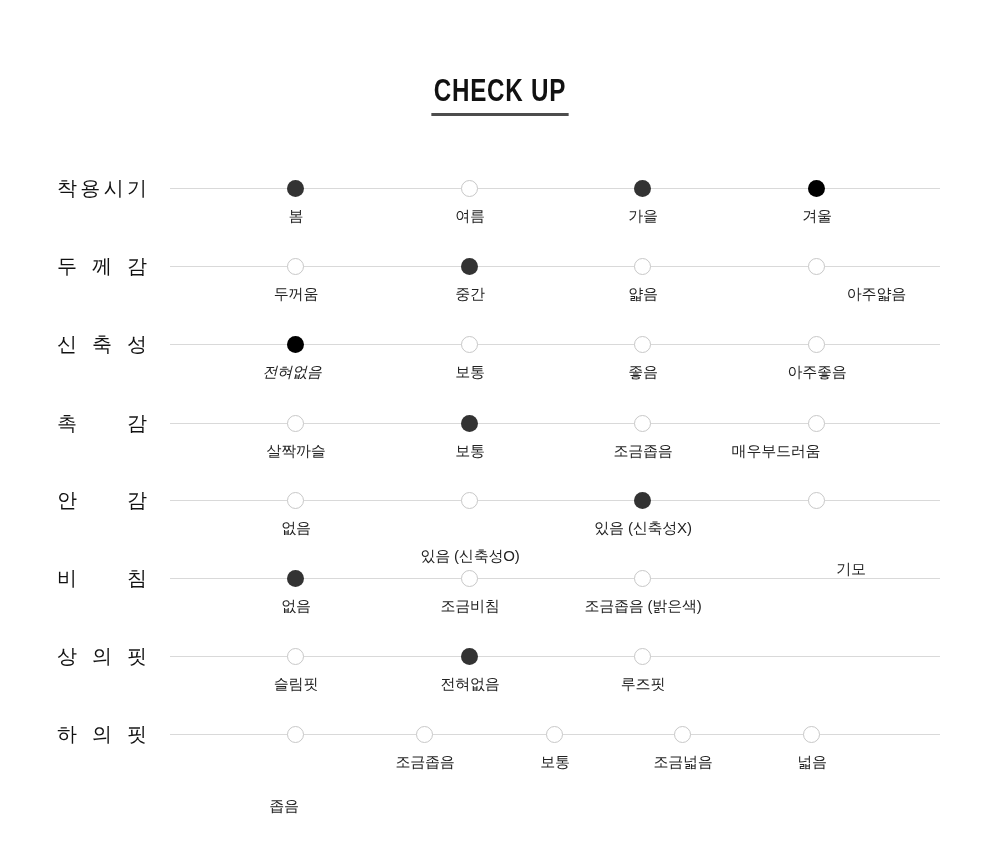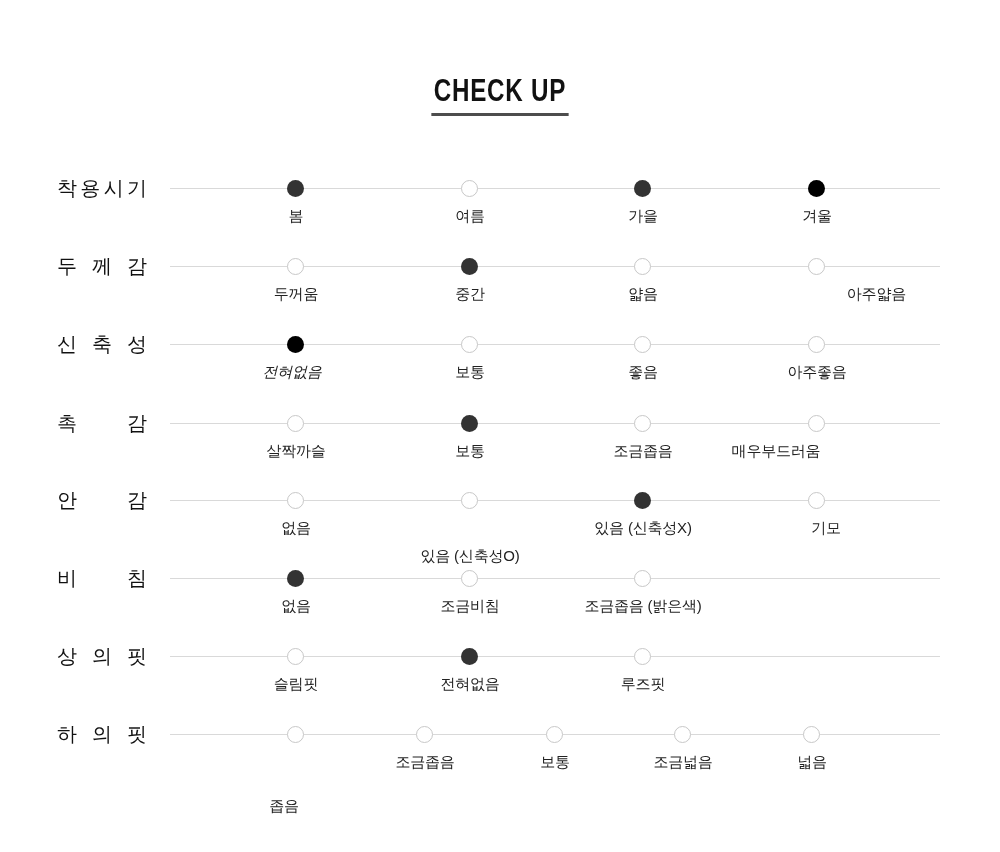--- a/index.html
+++ b/index.html
@@ -115,21 +115,21 @@
         <span>감</span>
       </div>
       <div class="track"></div>
       <div class="dot dot-unselected" style="left: 287px;"></div>
       <div class="opt-label" style="left: 216px;">없음</div>
       <div class="dot dot-unselected" style="left: 461px;"></div>
       <div class="opt-label" style="left: 390px; margin-top: 28px;">있음 (신축성O)</div>
       <div class="dot dot-selected" style="left: 634px;"></div>
       <div class="opt-label" style="left: 563px;">있음 (신축성X)</div>
       <div class="dot dot-unselected" style="left: 808px;"></div>
-      <div class="opt-label" style="left: 746px;">기모</div>
+      <div class="opt-label" style="left: 771px; margin-top: 41px;">기모</div>
     </div>
     <div class="row" style="top: 568px;">
       <div class="row-label">
         <span>비</span>
         <span>침</span>
       </div>
       <div class="track"></div>
       <div class="dot dot-selected" style="left: 287px;"></div>
       <div class="opt-label" style="left: 216px;">없음</div>
       <div class="dot dot-unselected" style="left: 461px;"></div>

